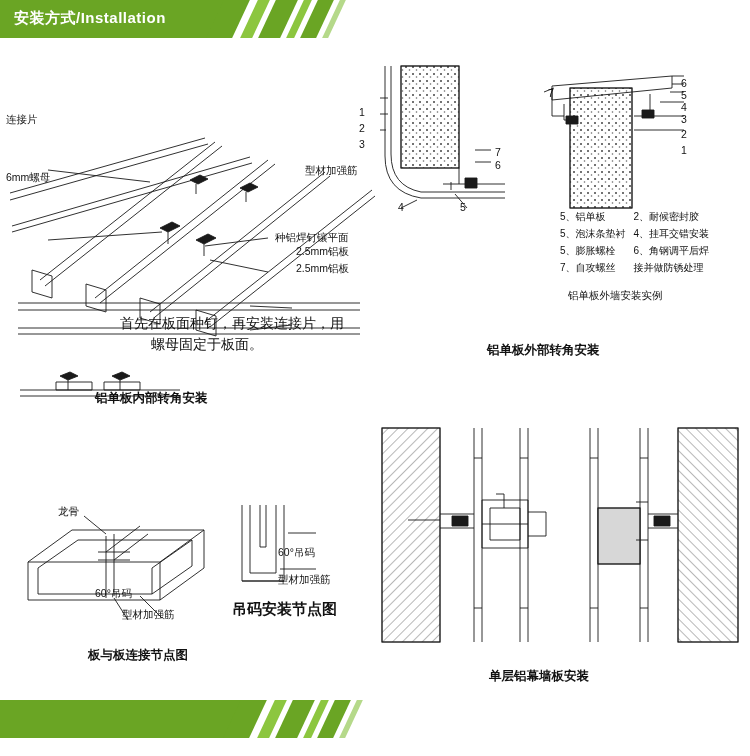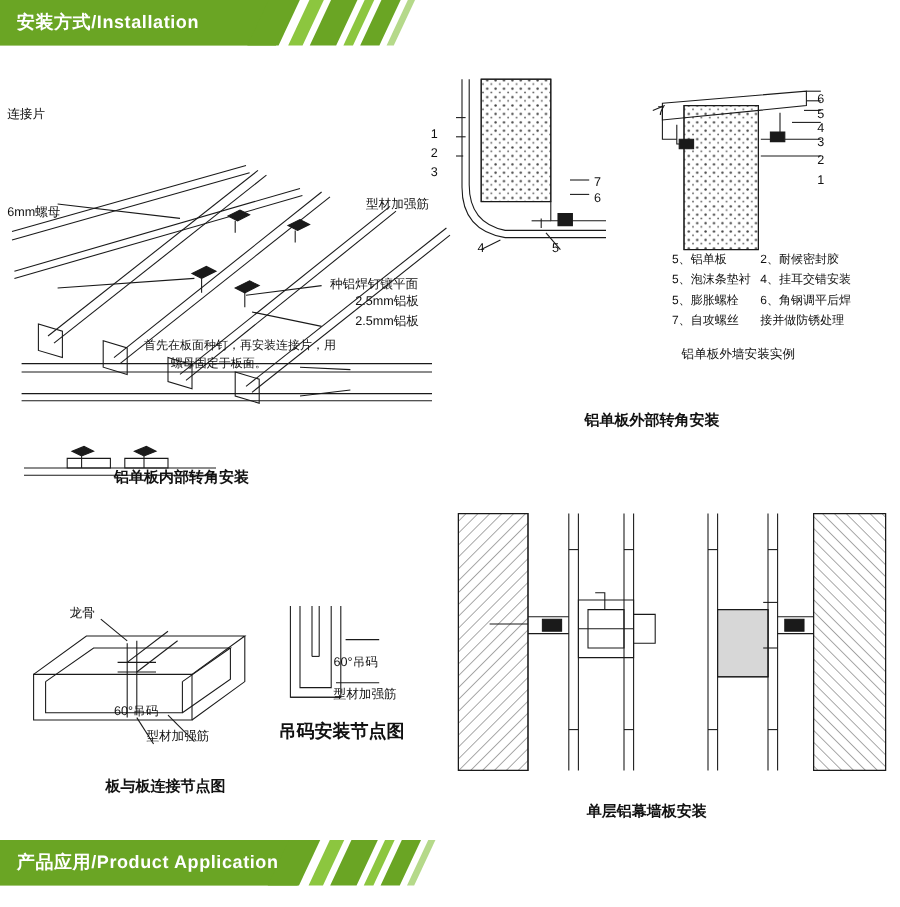--- a/index.html
+++ b/index.html
@@ -36,21 +36,21 @@
     z-index:5;white-space:nowrap;
   }
   .banner .title .en{font-weight:bold;}
   .banner-bottom{top:700px;}
   .banner-top{top:0;}
 
   .drawing{position:absolute;}
   .lbl{position:absolute;font-size:10.5px;color:#111;white-space:nowrap;line-height:1.35;}
   .cap{position:absolute;font-size:12.5px;font-weight:bold;color:#111;white-space:nowrap;}
   .cap.sm{font-size:15px;font-weight:bold;}
-  .note{position:absolute;font-size:10px;color:#111;line-height:1.5;white-space:pre;}
+  .note{position:absolute;font-size:14px;color:#111;line-height:1.5;white-space:pre;margin-top:32px;}
   svg{display:block;overflow:visible;}
   .legend{position:absolute;font-size:10px;color:#111;line-height:1.7;}
   .legend table{border-collapse:collapse;}
   .legend td{padding:0 8px 0 0;font-size:10px;white-space:nowrap;}
 </style>
 </head>
 <body>
 
 <div class="banner banner-top">
   <div class="bar"></div>
@@ -115,21 +115,21 @@
       <path d="M20 336 L180 336"></path>
       <path d="M60 316 L70 312 L78 316 L68 320 Z" fill="#1a1a1a"></path>
       <path d="M68 320 L68 330"></path>
       <path d="M112 316 L122 312 L130 316 L120 320 Z" fill="#1a1a1a"></path>
       <path d="M120 320 L120 330"></path>
       <path d="M56 322 L92 322 L92 330 L56 330 Z"></path>
       <path d="M104 322 L140 322 L140 330 L104 330 Z"></path>
     </g>
   </svg>
 </div>
-<div class="lbl" style="left:6px;top:88px;">连接片</div>
+<div class="lbl" style="left:6px;top:112px;">连接片</div>
 <div class="lbl" style="left:6px;top:170px;">6mm螺母</div>
 <div class="lbl" style="left:305px;top:163px;">型材加强筋</div>
 <div class="lbl" style="left:275px;top:230px;">种铝焊钉镶平面</div>
 <div class="lbl" style="left:296px;top:244px;">2.5mm铝板</div>
 <div class="lbl" style="left:296px;top:261px;">2.5mm铝板</div>
 <div class="note" style="left:120px;top:281px;">首先在板面种钉，再安装连接片，用
         螺母固定于板面。</div>
 <div class="cap" style="left:95px;top:390px;">铝单板内部转角安装</div>
 
 <div class="drawing" style="left:355px;top:58px;width:160px;height:170px;">
@@ -340,16 +340,13 @@
 <div class="banner banner-bottom">
   <div class="bar" style="width:248px;"></div>
   <div class="stripes" style="left:232px;">
     <i style="left:0px;width:26px;background:#6aa524;"></i>
     <i style="left:34px;width:12px;background:#8cc63f;"></i>
     <i style="left:52px;width:22px;background:#6aa524;"></i>
     <i style="left:80px;width:8px;background:#8cc63f;"></i>
     <i style="left:94px;width:16px;background:#6aa524;"></i>
     <i style="left:116px;width:6px;background:#b5d98a;"></i>
   </div>
-  <div class="title">
-    <span>产品应用</span><span>/</span><span class="en">Product Application</span>
-  </div>
 </div>
 
 </body></html>

